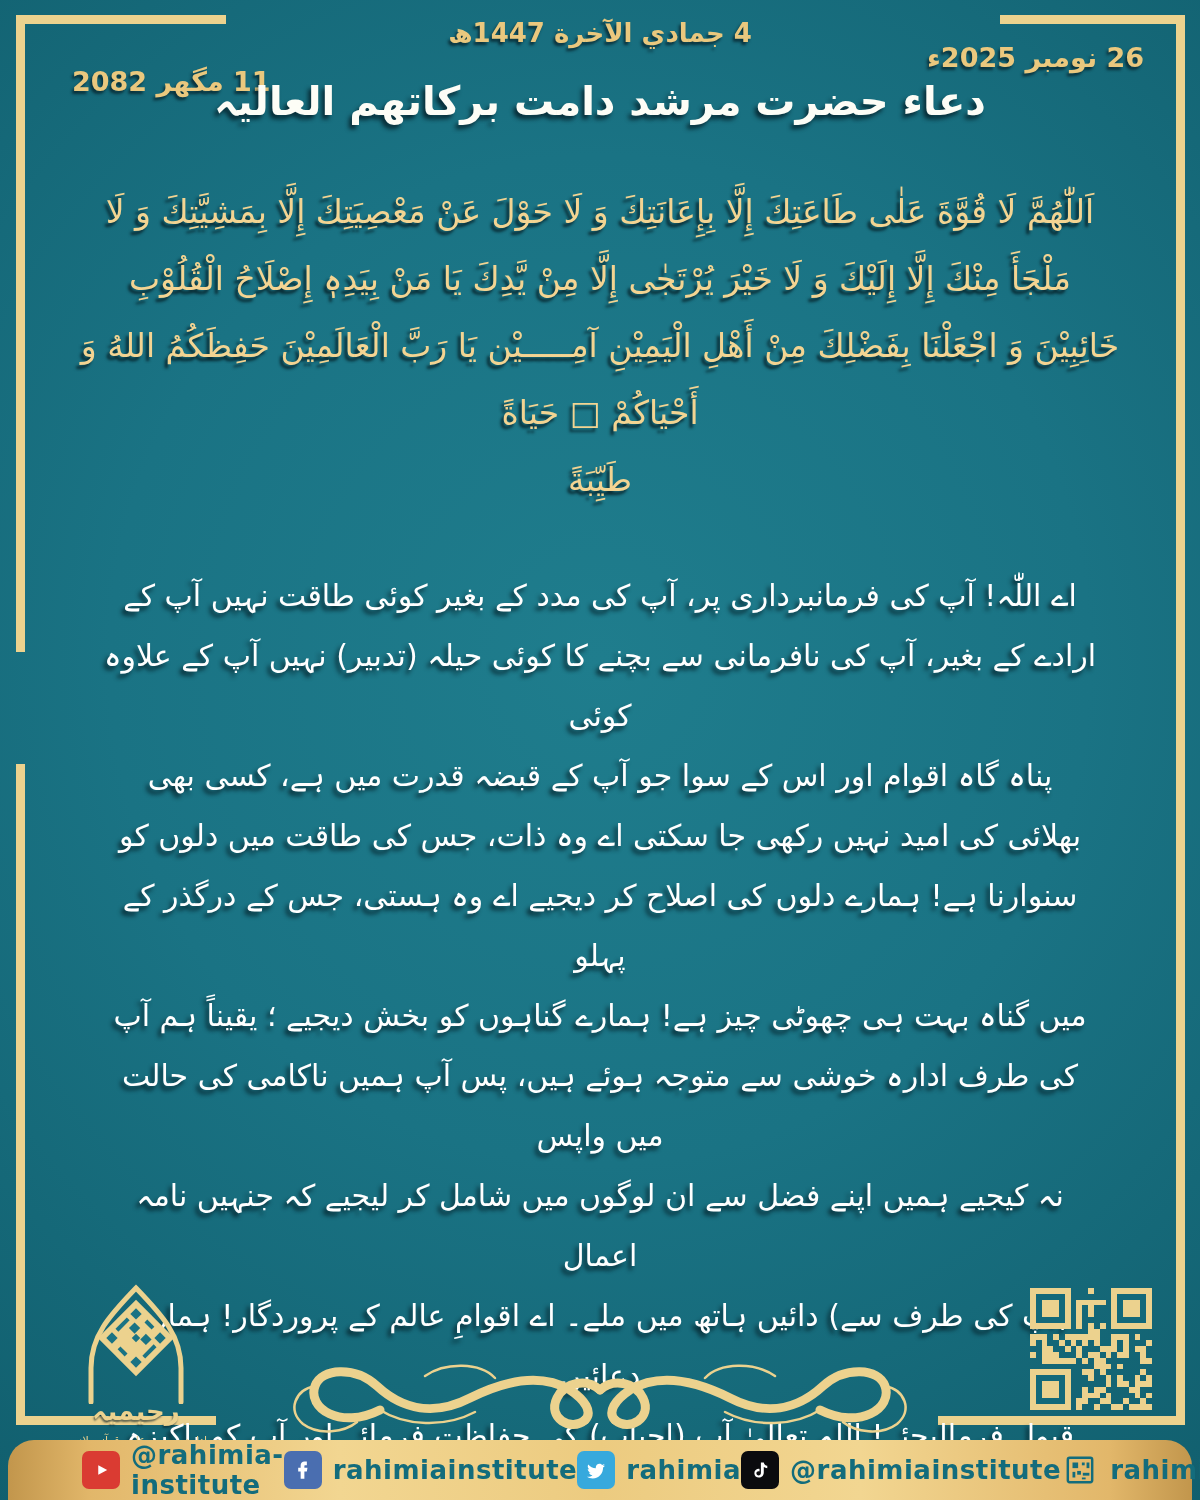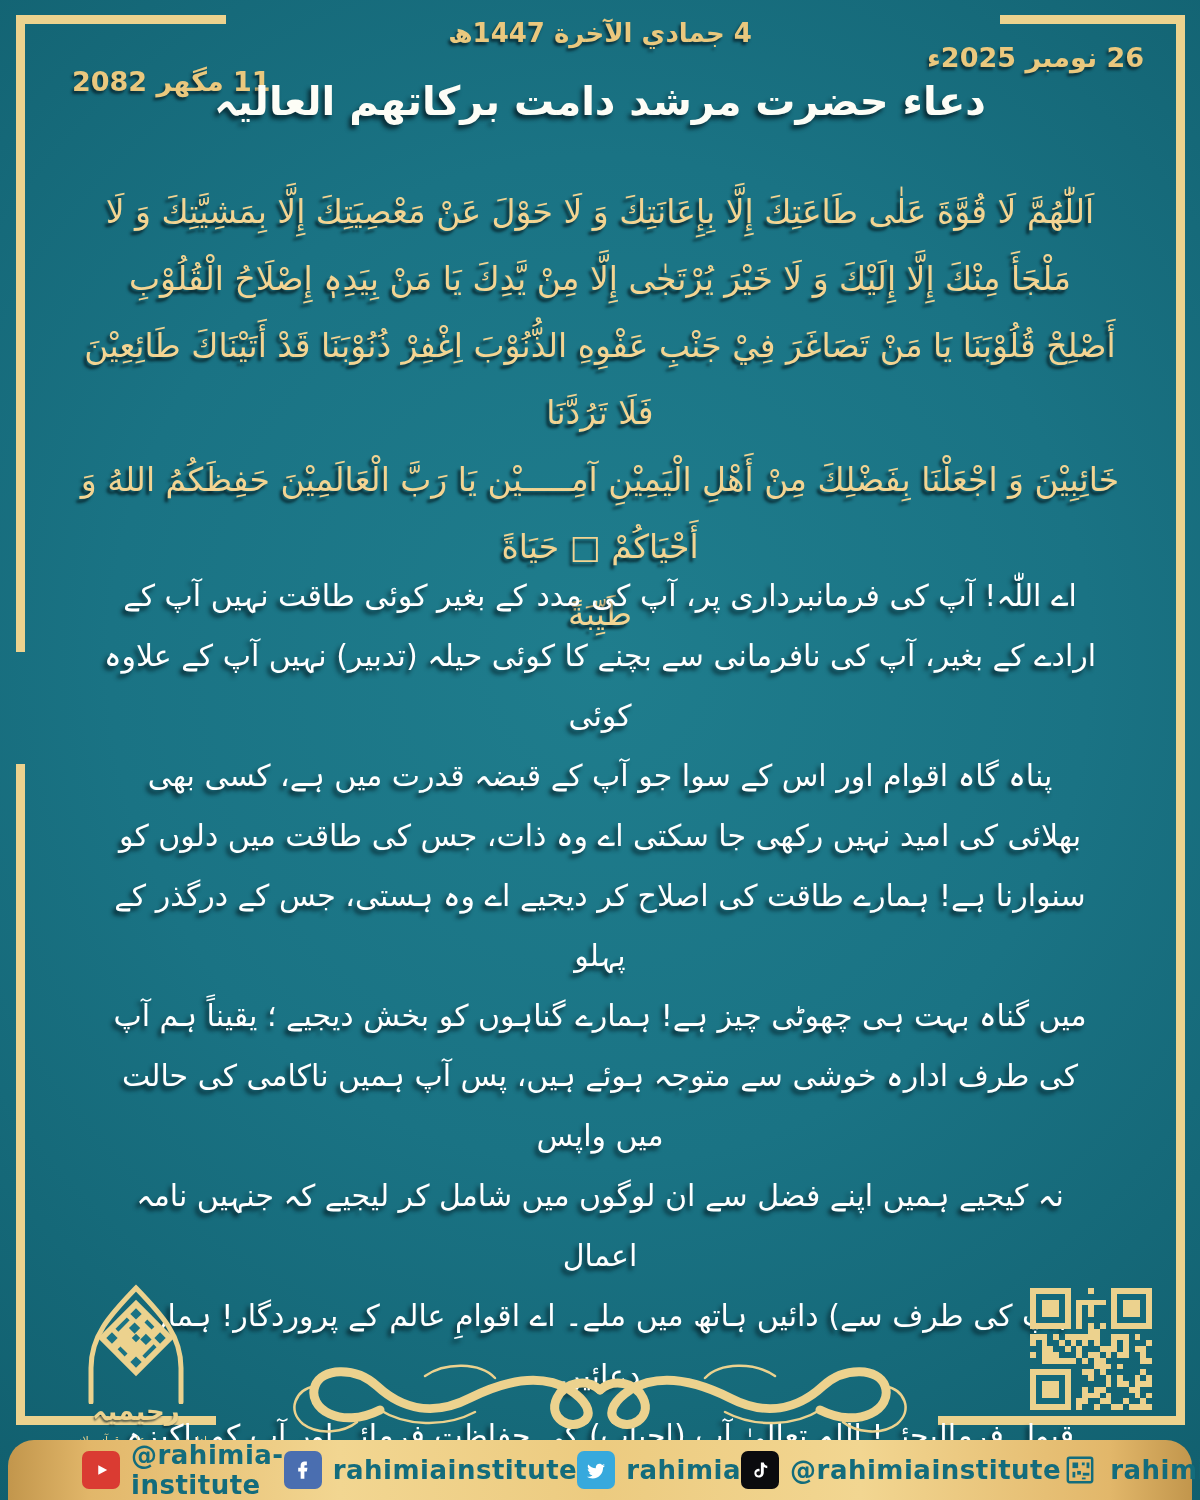--- a/index.html
+++ b/index.html
@@ -70,31 +70,30 @@
   <div class="gold-seg" style="left:938px;top:1416px;width:247px;height:9px;"></div>
 
   <div class="date date-hijri rtl">4 جمادي الآخرة 1447ھ</div>
   <div class="date date-greg rtl">26 نومبر 2025ء</div>
   <div class="date date-bikrami rtl">11 مگھر 2082</div>
   <div class="main-title rtl">دعاء حضرت مرشد دامت برکاتھم العالیہ</div>
 
   <div class="dua-arabic rtl">
     <div>اَللّٰهُمَّ لَا قُوَّةَ عَلٰى طَاعَتِكَ إِلَّا بِإِعَانَتِكَ وَ لَا حَوْلَ عَنْ مَعْصِيَتِكَ إِلَّا بِمَشِيَّتِكَ وَ لَا</div>
     <div>مَلْجَأَ مِنْكَ إِلَّا إِلَيْكَ وَ لَا خَيْرَ يُرْتَجٰى إِلَّا مِنْ يَّدِكَ يَا مَنْ بِيَدِهٖ إِصْلَاحُ الْقُلُوْبِ</div>
-    <div>أَصْلِحْ قُلُوْبَنَا يَا مَنْ تَصَاغَرَ فِيْ جَنْبِ عَفْوِهِ الذُّنُوْبَ اِغْفِرْ ذُنُوْبَنَا قَدْ أَتَيْنَاكَ طَائِعِيْنَ فَلَا تَرُدَّنَا</div>
     <div>خَائِبِيْنَ وَ اجْعَلْنَا بِفَضْلِكَ مِنْ أَهْلِ الْيَمِيْنِ آمِـــــيْن يَا رَبَّ الْعَالَمِيْنَ حَفِظَكُمُ اللهُ وَ أَحْيَاكُمْ □ حَيَاةً</div>
     <div>طَيِّبَةً</div>
   </div>
 
   <div class="urdu-trans rtl">
     <div>اے اللّٰہ! آپ کی فرمانبرداری پر، آپ کی مدد کے بغیر کوئی طاقت نہیں آپ کے</div>
     <div>ارادے کے بغیر، آپ کی نافرمانی سے بچنے کا کوئی حیلہ (تدبیر) نہیں آپ کے علاوہ کوئی</div>
     <div>پناہ گاہ اقوام اور اس کے سوا جو آپ کے قبضہ قدرت میں ہے، کسی بھی</div>
     <div>بھلائی کی امید نہیں رکھی جا سکتی اے وہ ذات، جس کی طاقت میں دلوں کو</div>
-    <div>سنوارنا ہے! ہمارے طاقت کی اصلاح کر دیجیے اے وہ ہستی، جس کے درگذر کے پہلو</div>
+    <div>سنوارنا ہے! ہمارے دلوں کی اصلاح کر دیجیے اے وہ ہستی، جس کے درگذر کے پہلو</div>
     <div>میں گناہ بہت ہی چھوٹی چیز ہے! ہمارے گناہوں کو بخش دیجیے ؛ یقیناً ہم آپ</div>
     <div>کی طرف ادارہ خوشی سے متوجہ ہوئے ہیں، پس آپ ہمیں ناکامی کی حالت میں واپس</div>
     <div>نہ کیجیے ہمیں اپنے فضل سے ان لوگوں میں شامل کر لیجیے کہ جنہیں نامہ اعمال</div>
     <div>(آپ کی طرف سے) دائیں ہاتھ میں ملے۔ اے اقوامِ عالم کے پروردگار! ہماری دعائیں</div>
     <div>قبول فرمالیجئے! اللہ تعالیٰ آپ (احباب) کی حفاظت فرمائے اور آپ کو پاکیزہ زندگی سے</div>
 
   </div>
 
   <div class="logo">
     <svg width="150" height="128" viewBox="0 0 150 128">

